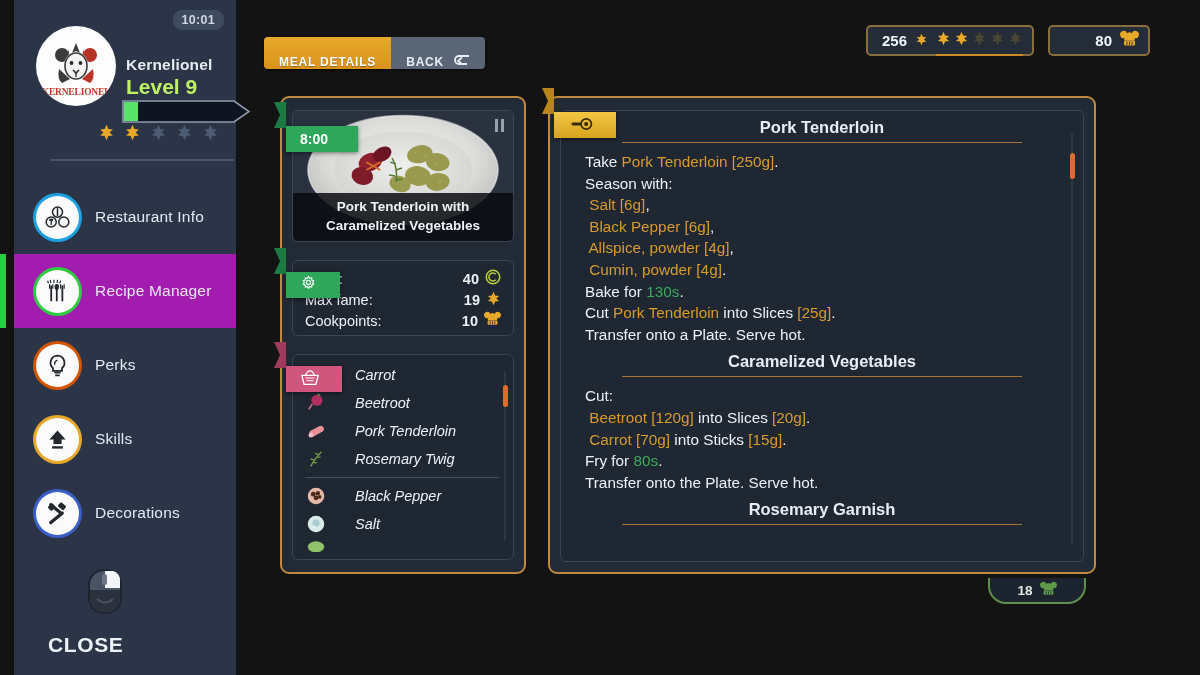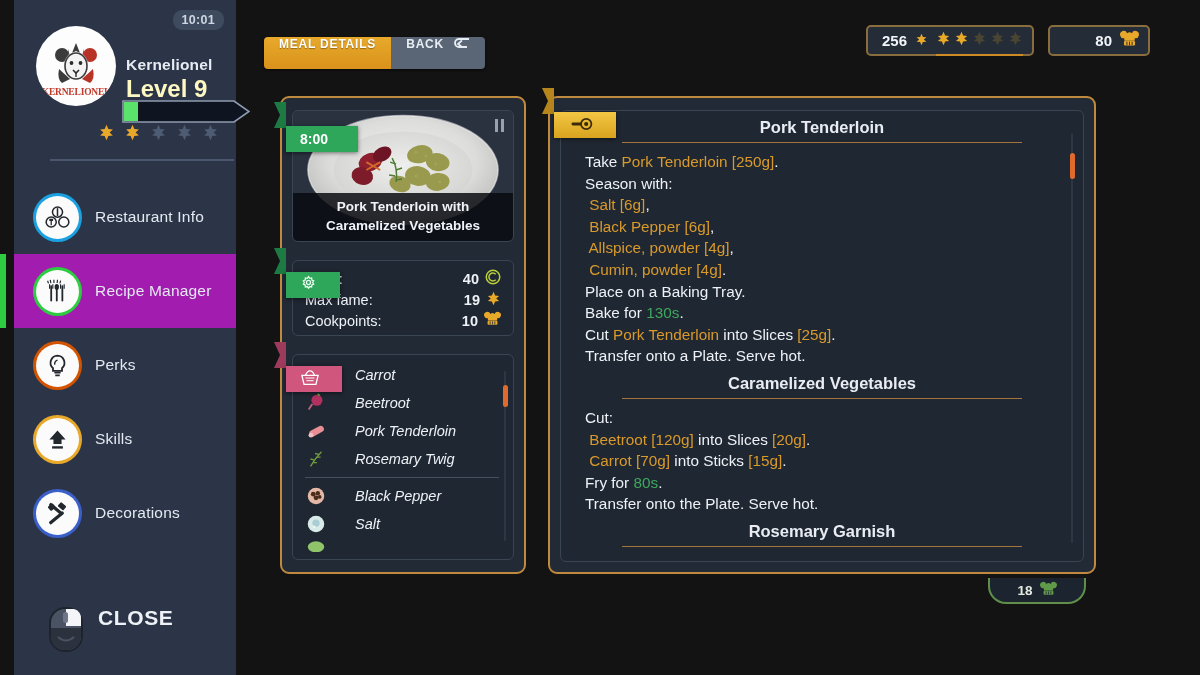--- a/index.html
+++ b/index.html
@@ -47,21 +47,21 @@
     font-size: 9.5px; font-weight: bold;
     color: #c0392b; letter-spacing: -0.2px;
   }
   .player-name {
     position: absolute; left: 112px; top: 56px;
     color: #e7ebf2; font-size: 15.5px; font-weight: bold;
     letter-spacing: .2px;
   }
   .player-level {
     position: absolute; left: 112px; top: 75px;
-    color: #fef9c3; font-size: 24px; font-weight: bold; text-align: right;
+    color: #bef264; font-size: 21px; font-weight: bold; text-align: right;
   }
   .xpbar {
     position: absolute; left: 108px; top: 100px;
     width: 128px; height: 23px;
   }
   .stars {
     position: absolute; left: 84px; top: 124px;
     display: flex; gap: 9px;
   }
   .sb-divider {
@@ -89,36 +89,36 @@
     flex: 0 0 auto;
   }
   .mi-label {
     margin-left: 16px;
     color: #e4e9f1; font-size: 15.5px;
     letter-spacing: .2px;
   }
 
   .close-row {
     position: absolute; left: 34px; bottom: 18px;
-    display: flex; align-items: flex-start; gap: 14px;
+    display: flex; align-items: flex-end; gap: 14px; flex-direction: column;
   }
   .close-label {
     color: #eef2f7; font-size: 21px; font-weight: bold;
     letter-spacing: .6px;
   }
 
   
   .tabgroup {
     position: absolute; left: 264px; top: 37px;
     display: flex; height: 32px;
     border-radius: 4px; overflow: hidden;
     box-shadow: 0 1px 3px rgba(0,0,0,.6);
   }
   .tab {
-    display: flex; align-items: flex-start; gap: 9px;
+    display: flex; align-items: flex-end; gap: 9px;
     padding: 0 15px;
     font-size: 12px; font-weight: bold; letter-spacing: .8px;
   }
   .tab.sel {
     background: linear-gradient(#e8a92b, #d9921b);
     color: #fff;
     text-shadow: 0 1px 1px rgba(0,0,0,.35);
   }
   .tab.unsel { background: #5a6575; color: #e8edf4; }
 
@@ -667,21 +667,20 @@
       <div id="recipe-content">
           <div class="sec-title">Pork Tenderloin</div>
           <div class="sec-rule"></div>
           <div class="recipe-body">
             <div class="ln"><span>Take </span><span class="ingname">Pork Tenderloin [250g]</span><span>.</span></div>
             <div class="ln"><span>Season with:</span></div>
             <div class="ln"><span class="ingname"> Salt [6g]</span><span>,</span></div>
             <div class="ln"><span class="ingname"> Black Pepper [6g]</span><span>,</span></div>
             <div class="ln"><span class="ingname"> Allspice, powder [4g]</span><span>,</span></div>
             <div class="ln"><span class="ingname"> Cumin, powder [4g]</span><span>.</span></div>
-            <div class="ln"><span>Place on a Baking Tray.</span></div>
             <div class="ln"><span>Bake for </span><span class="time">130s</span><span>.</span></div>
             <div class="ln"><span>Cut </span><span class="ingname">Pork Tenderloin</span><span> into Slices </span><span class="ingname">[25g]</span><span>.</span></div>
             <div class="ln"><span>Transfer onto a Plate. Serve hot.</span></div>
           </div>
           <div class="sec-title">Caramelized Vegetables</div>
           <div class="sec-rule"></div>
           <div class="recipe-body">
             <div class="ln"><span>Cut:</span></div>
             <div class="ln"><span class="ingname"> Beetroot [120g]</span><span> into Slices </span><span class="ingname">[20g]</span><span>.</span></div>
             <div class="ln"><span class="ingname"> Carrot [70g]</span><span> into Sticks </span><span class="ingname">[15g]</span><span>.</span></div>

